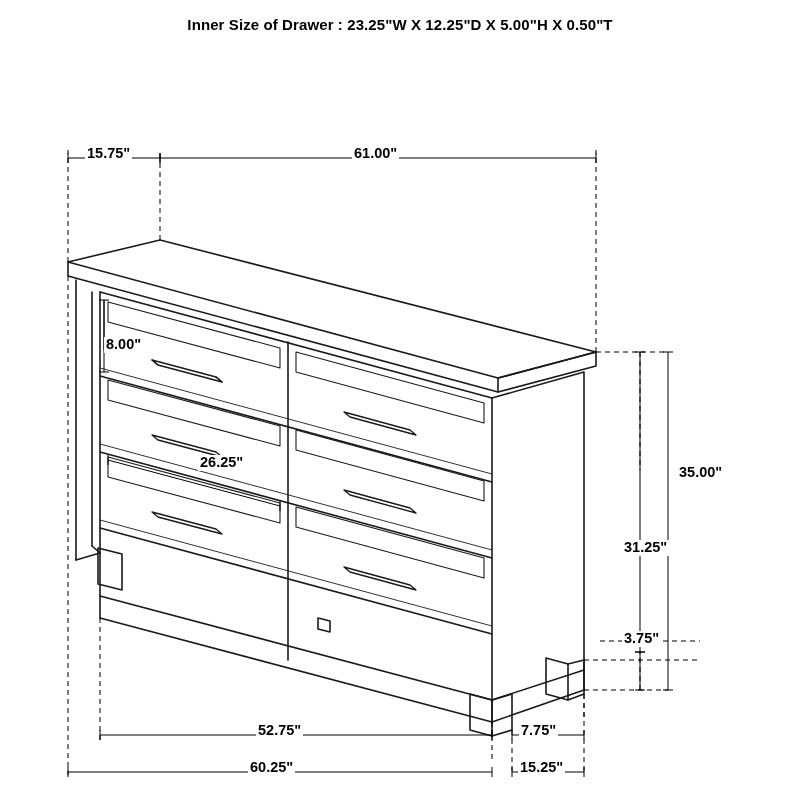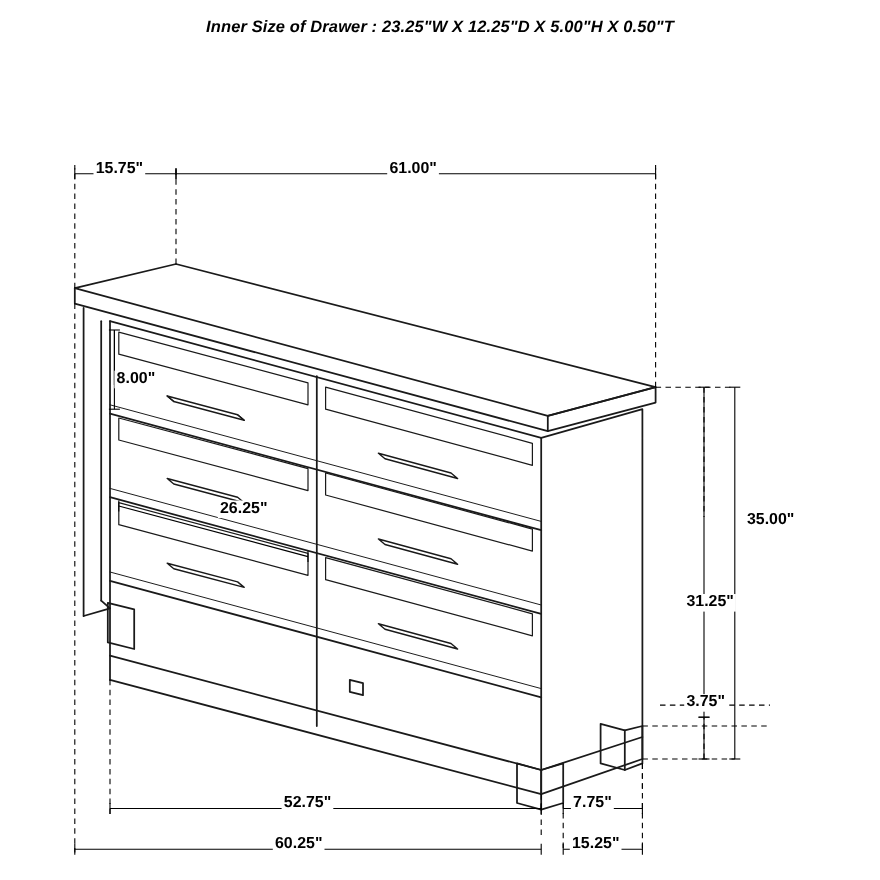--- a/index.html
+++ b/index.html
@@ -22,21 +22,20 @@
   }
   #title {
     position: absolute;
     top: 16px;
     left: 0;
     width: 800px;
     text-align: center;
     font-size: 15px;
     font-weight: bold;
     letter-spacing: 0.1px;
-    font-style: italic;
   }
   svg#drawing {
     position: absolute;
     top: 0;
     left: 0;
     width: 800px;
     height: 800px;
   }
   .dimlabel {
     position: absolute;

